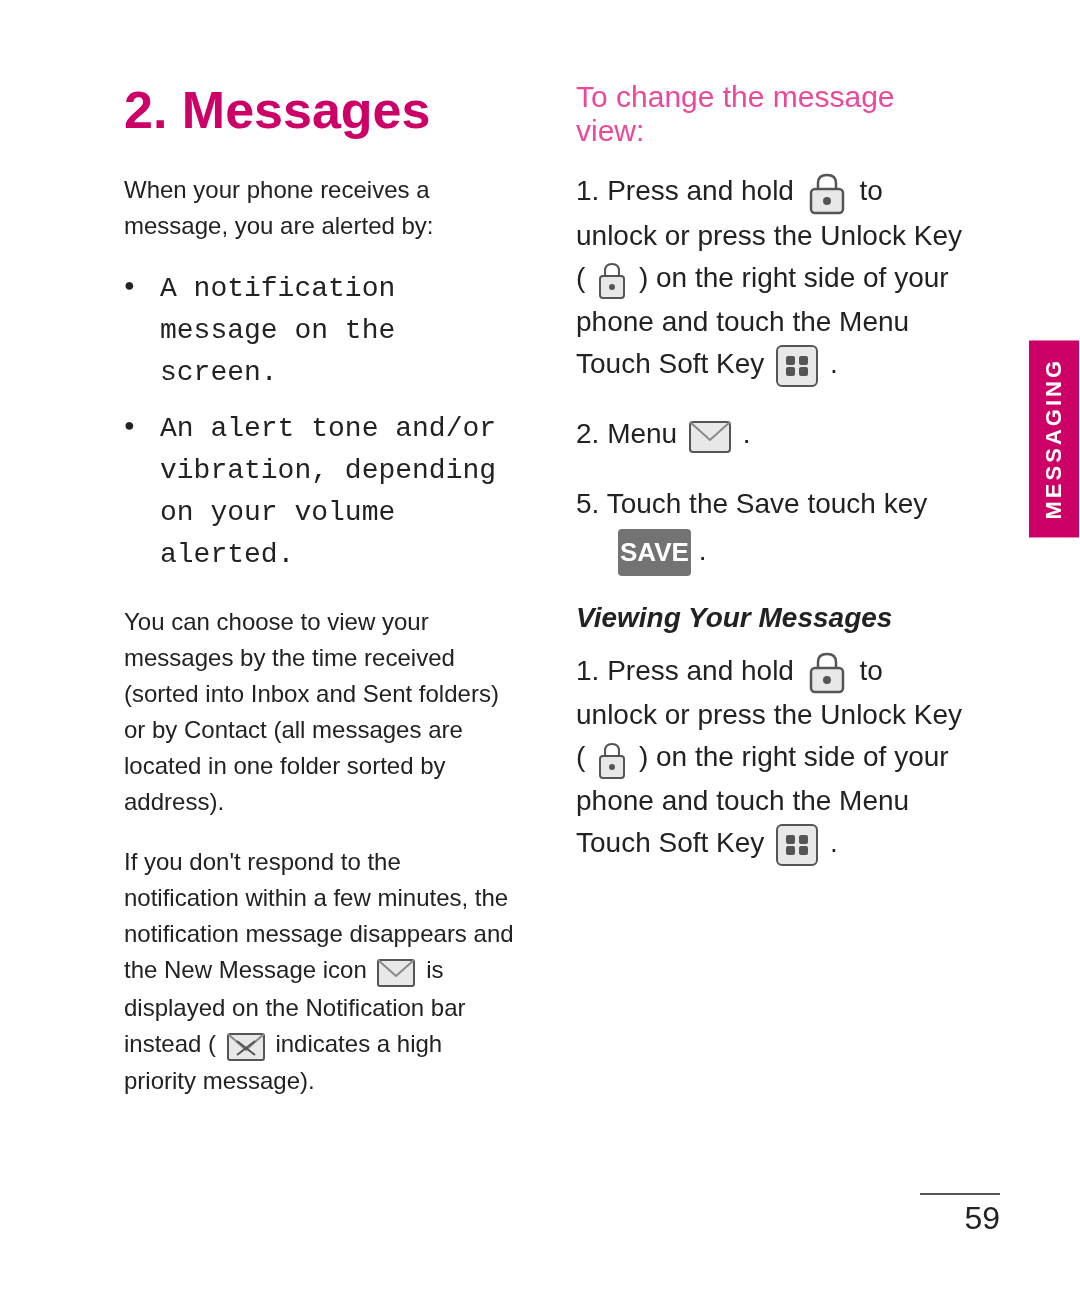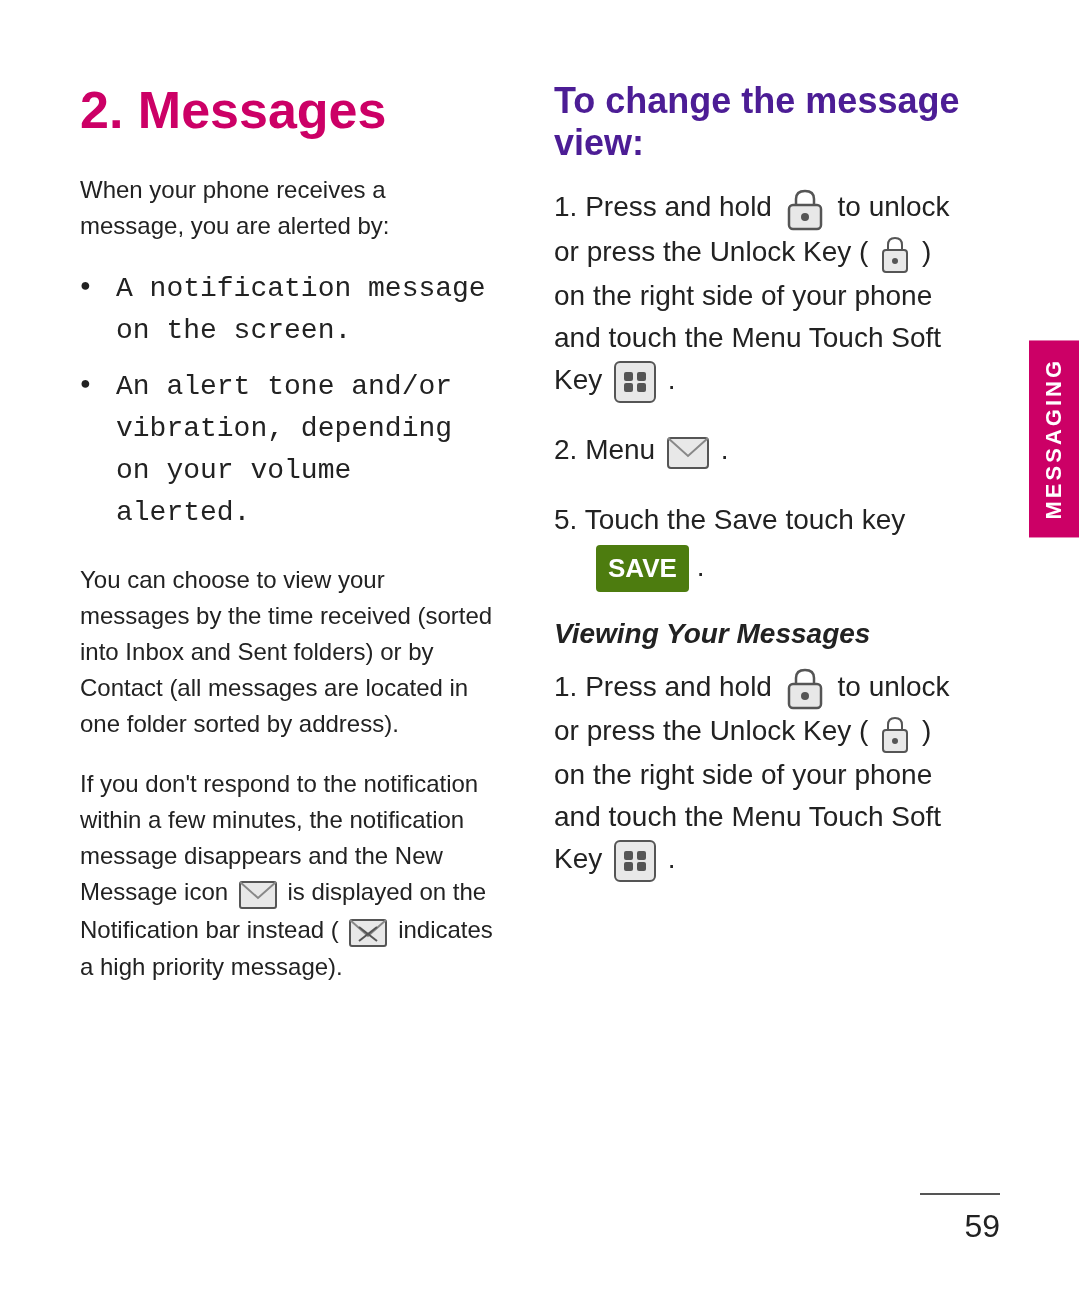--- a/index.html
+++ b/index.html
@@ -19,20 +19,21 @@
       display: flex;
       width: 100%;
       height: 100%;
     }
 
     .main-content {
       flex: 1;
       padding: 80px 60px 80px 80px;
       display: flex;
       gap: 60px;
+      margin-left: 44px;
     }
 
     .left-column {
       flex: 1;
       max-width: 430px;
     }
 
     .right-column {
       flex: 1;
     }
@@ -92,23 +93,23 @@
       content: '●';
       color: #222;
       position: absolute;
       left: 0;
       top: 0;
       font-size: 18px;
       top: 5px;
     }
 
     h2.subsection-title {
-      font-size: 36px;
-      font-weight: bold;
-      color: #4c1d95;
+      font-size: 30px;
+      font-weight: normal;
+      color: #ec4899;
       margin-bottom: 22px;
     }
 
     h3.subheading {
       font-size: 28px;
       font-weight: bold;
       color: #222;
       margin-bottom: 16px;
       font-style: italic;
     }
@@ -121,37 +122,37 @@
 
     .inline-icon {
       display: inline-block;
       vertical-align: middle;
       margin: 0 4px;
     }
 
     
     .save-button {
       display: inline-block;
-      background: #4d7c0f;
+      background: #737373;
       color: white;
       font-size: 26px;
       font-weight: bold;
-      padding: 4px 12px;
+      padding: 4px 2px;
       border-radius: 4px;
       vertical-align: middle;
     }
 
     .time-contact {
       font-weight: bold;
       font-size: 28px;
     }
 
     .page-footer {
       position: absolute;
-      bottom: 50px;
+      bottom: 58px;
       right: 80px;
       font-size: 32px;
       color: #222;
     }
 
     .footer-line {
       position: absolute;
       bottom: 100px;
       right: 80px;
       width: 80px;

